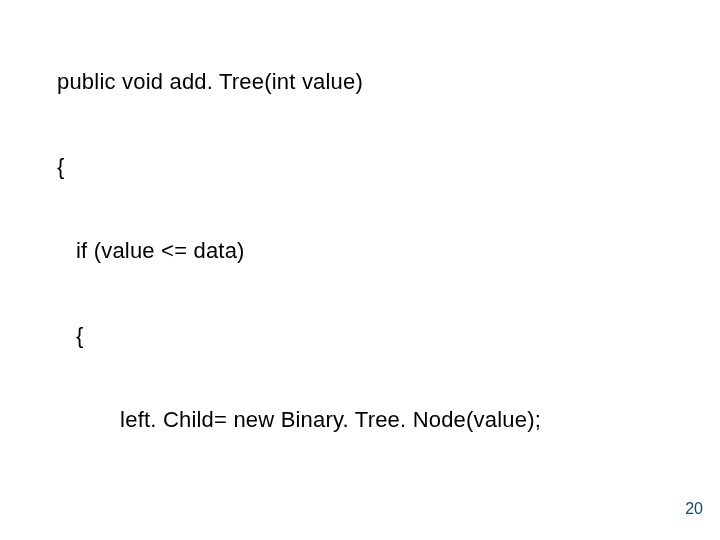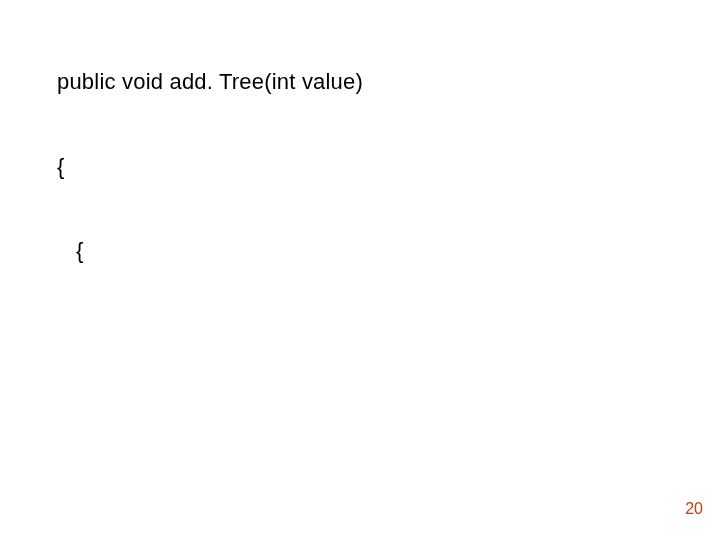--- a/index.html
+++ b/index.html
@@ -27,32 +27,34 @@
     font-size: 22px;
     line-height: 1.28;
     color: #000;
     letter-spacing: 0.2px;
   }
   .page-number {
     position: absolute;
     bottom: 22px;
     right: 24px;
     font-size: 16px;
-    color: #c2410c;
+    color: #0c4a6e;
     font-family: Arial, Helvetica, sans-serif;
   }
 </style>
 </head>
 <body>
 
 <div class="slide">
   <div class="code-block">
     <div>public void add. Tree(int value)</div>
     <div>{</div>
+    <div>   if (value &lt;= data)</div>
     <div>   {</div>
+    <div>          left. Child= new Binary. Tree. Node(value);</div>
     
     
     
     
     
     
     
     
     
     

